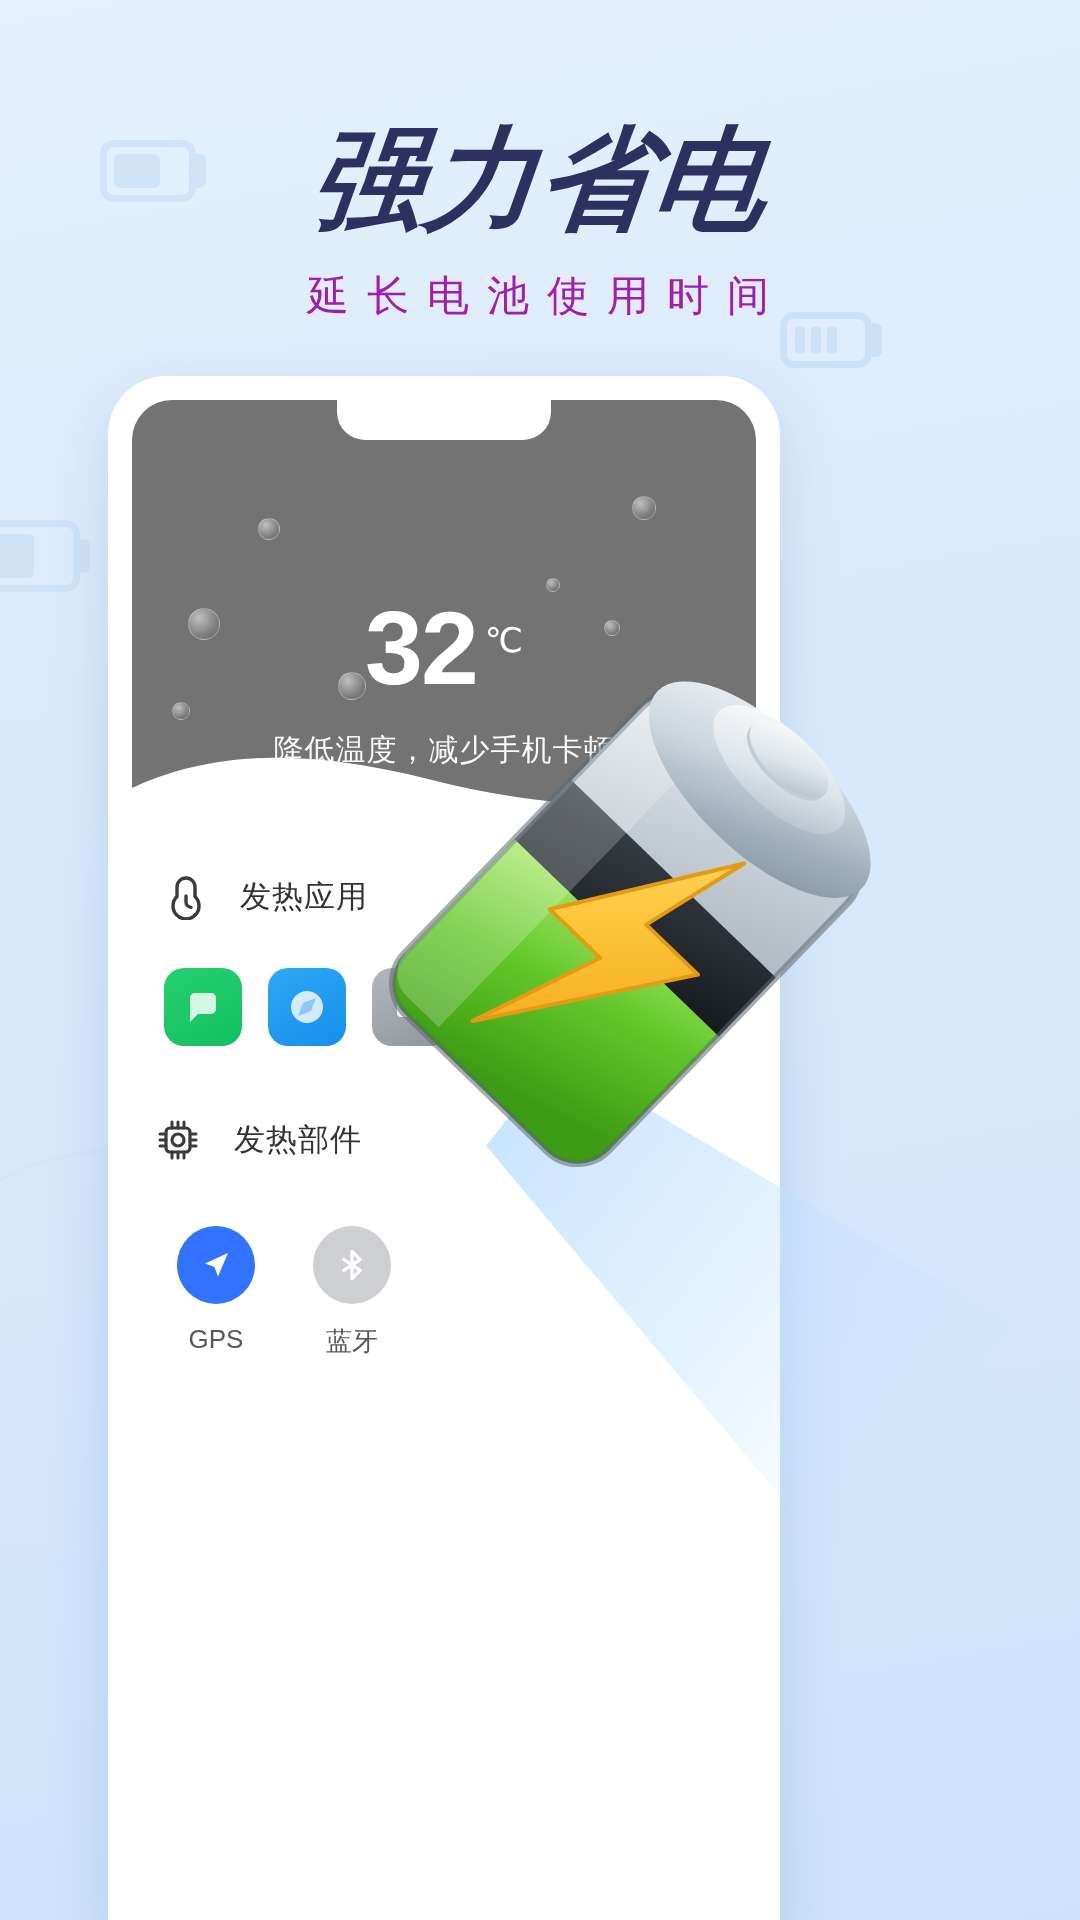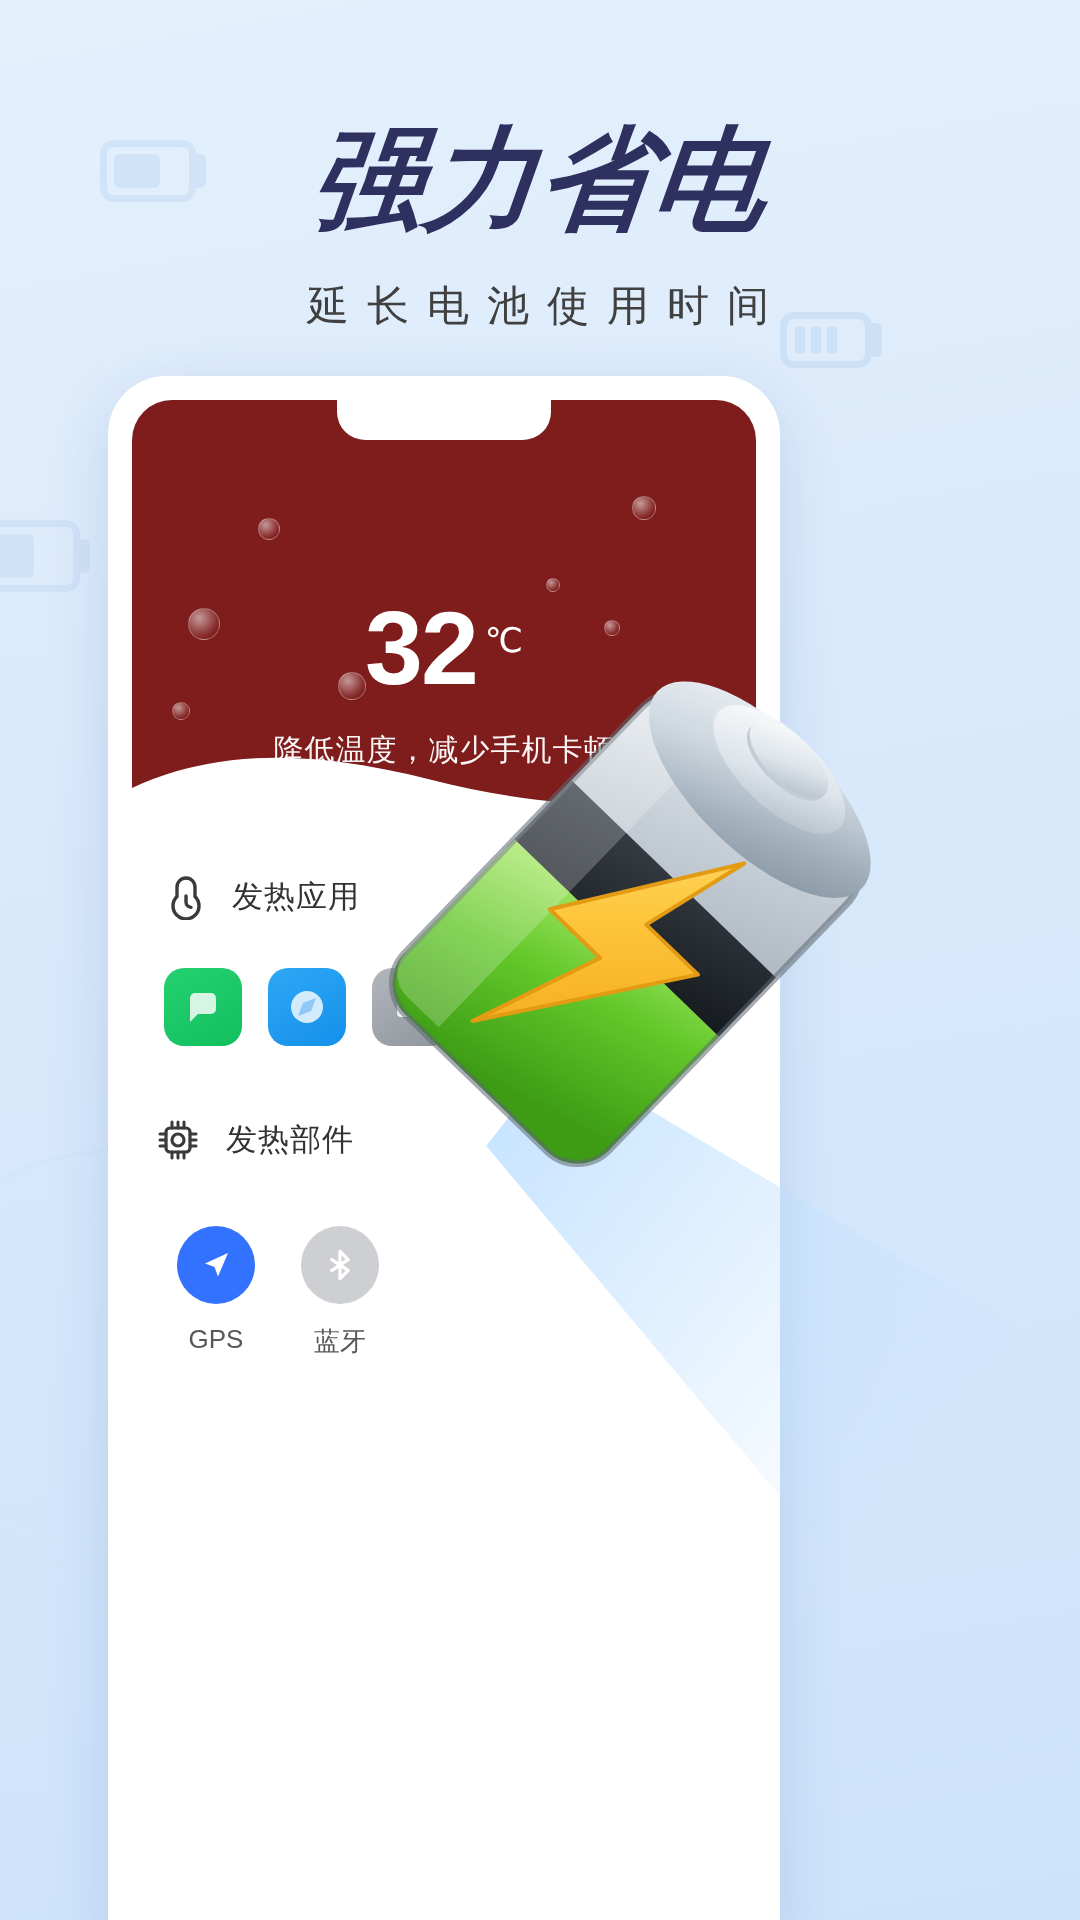--- a/index.html
+++ b/index.html
@@ -34,63 +34,63 @@
   
   .header { position:absolute; top:0; left:0; width:1080px; text-align:center; }
   .title {
     margin-top:122px;
     font-size:112px; line-height:1.02; font-weight:bold; color:#2e3060;
     font-style:italic; letter-spacing:2px;
     font-family:"DejaVu Sans","Liberation Sans",sans-serif;
     transform:skewX(-6deg);
   }
   .subtitle {
-    margin-top:42px; font-size:42px; color:#404040; letter-spacing:18px;
+    margin-top:32px; font-size:42px; color:#a21caf; letter-spacing:18px;
     padding-left:14px; font-weight:400;
   }
 
   
   .phone {
     position:absolute; left:108px; top:376px; width:672px; height:1560px;
     background:#ffffff; border-radius:58px 58px 0 0;
     box-shadow:0 18px 60px rgba(60,105,180,.18);
     overflow:hidden;
   }
   .screen {
     position:absolute; left:24px; top:24px; right:24px; bottom:0;
     background:#ffffff; border-radius:40px 40px 0 0; overflow:hidden;
   }
   .blue {
     position:absolute; left:0; top:0; width:100%; height:420px;
-    background:#7f1d1d;
+    background:#737373;
   }
   .notch {
     position:absolute; left:50%; top:0; transform:translateX(-50%);
     width:214px; height:40px; background:#ffffff; border-radius:0 0 28px 28px;
   }
   .wave { position:absolute; left:0; bottom:-2px; width:100%; height:70px; }
 
   .bubble { position:absolute; border-radius:50%;
             background:radial-gradient(circle at 34% 30%, rgba(255,255,255,.55), rgba(255,255,255,.08) 62%, rgba(255,255,255,0) 78%);
             border:1px solid rgba(255,255,255,.30); }
 
   .temp-wrap { position:absolute; left:0; top:196px; width:100%; text-align:center; color:#fff; }
   .temp-num { font-size:104px; font-weight:bold; letter-spacing:-2px; line-height:1; }
   .temp-unit { font-size:34px; font-weight:400; vertical-align:super; margin-left:8px;
                position:relative; top:-26px; }
   .temp-desc { margin-top:30px; font-size:30px; color:rgba(255,255,255,.96); letter-spacing:1px; }
 
   
-  .section-head { position:absolute; display:flex; align-items:center; gap:26px; }
+  .section-head { position:absolute; display:flex; align-items:center; gap:34px; }
   .section-head .label { font-size:31px; color:#333333; letter-spacing:1px; }
 
   .apps { position:absolute; left:32px; top:568px; display:flex; gap:26px; }
   .app { width:78px; height:78px; border-radius:20px; display:flex; align-items:center; justify-content:center; }
 
-  .comps { position:absolute; left:22px; top:826px; display:flex; gap:0; }
+  .comps { position:absolute; left:22px; top:826px; display:flex; gap:12px; }
   .comp { width:124px; text-align:center; }
   .comp .circle { width:78px; height:78px; border-radius:50%; margin:0 auto;
                   display:flex; align-items:center; justify-content:center; }
   .comp .cname { margin-top:20px; font-size:26px; color:#585858; }
 
   
   .hero { position:absolute; left:372px; top:652px; width:520px; height:540px; }
   .beam { position:absolute; left:600px; top:1000px; width:560px; height:360px;
           transform:rotate(38deg); transform-origin:0 0; pointer-events:none; }
 </style>

